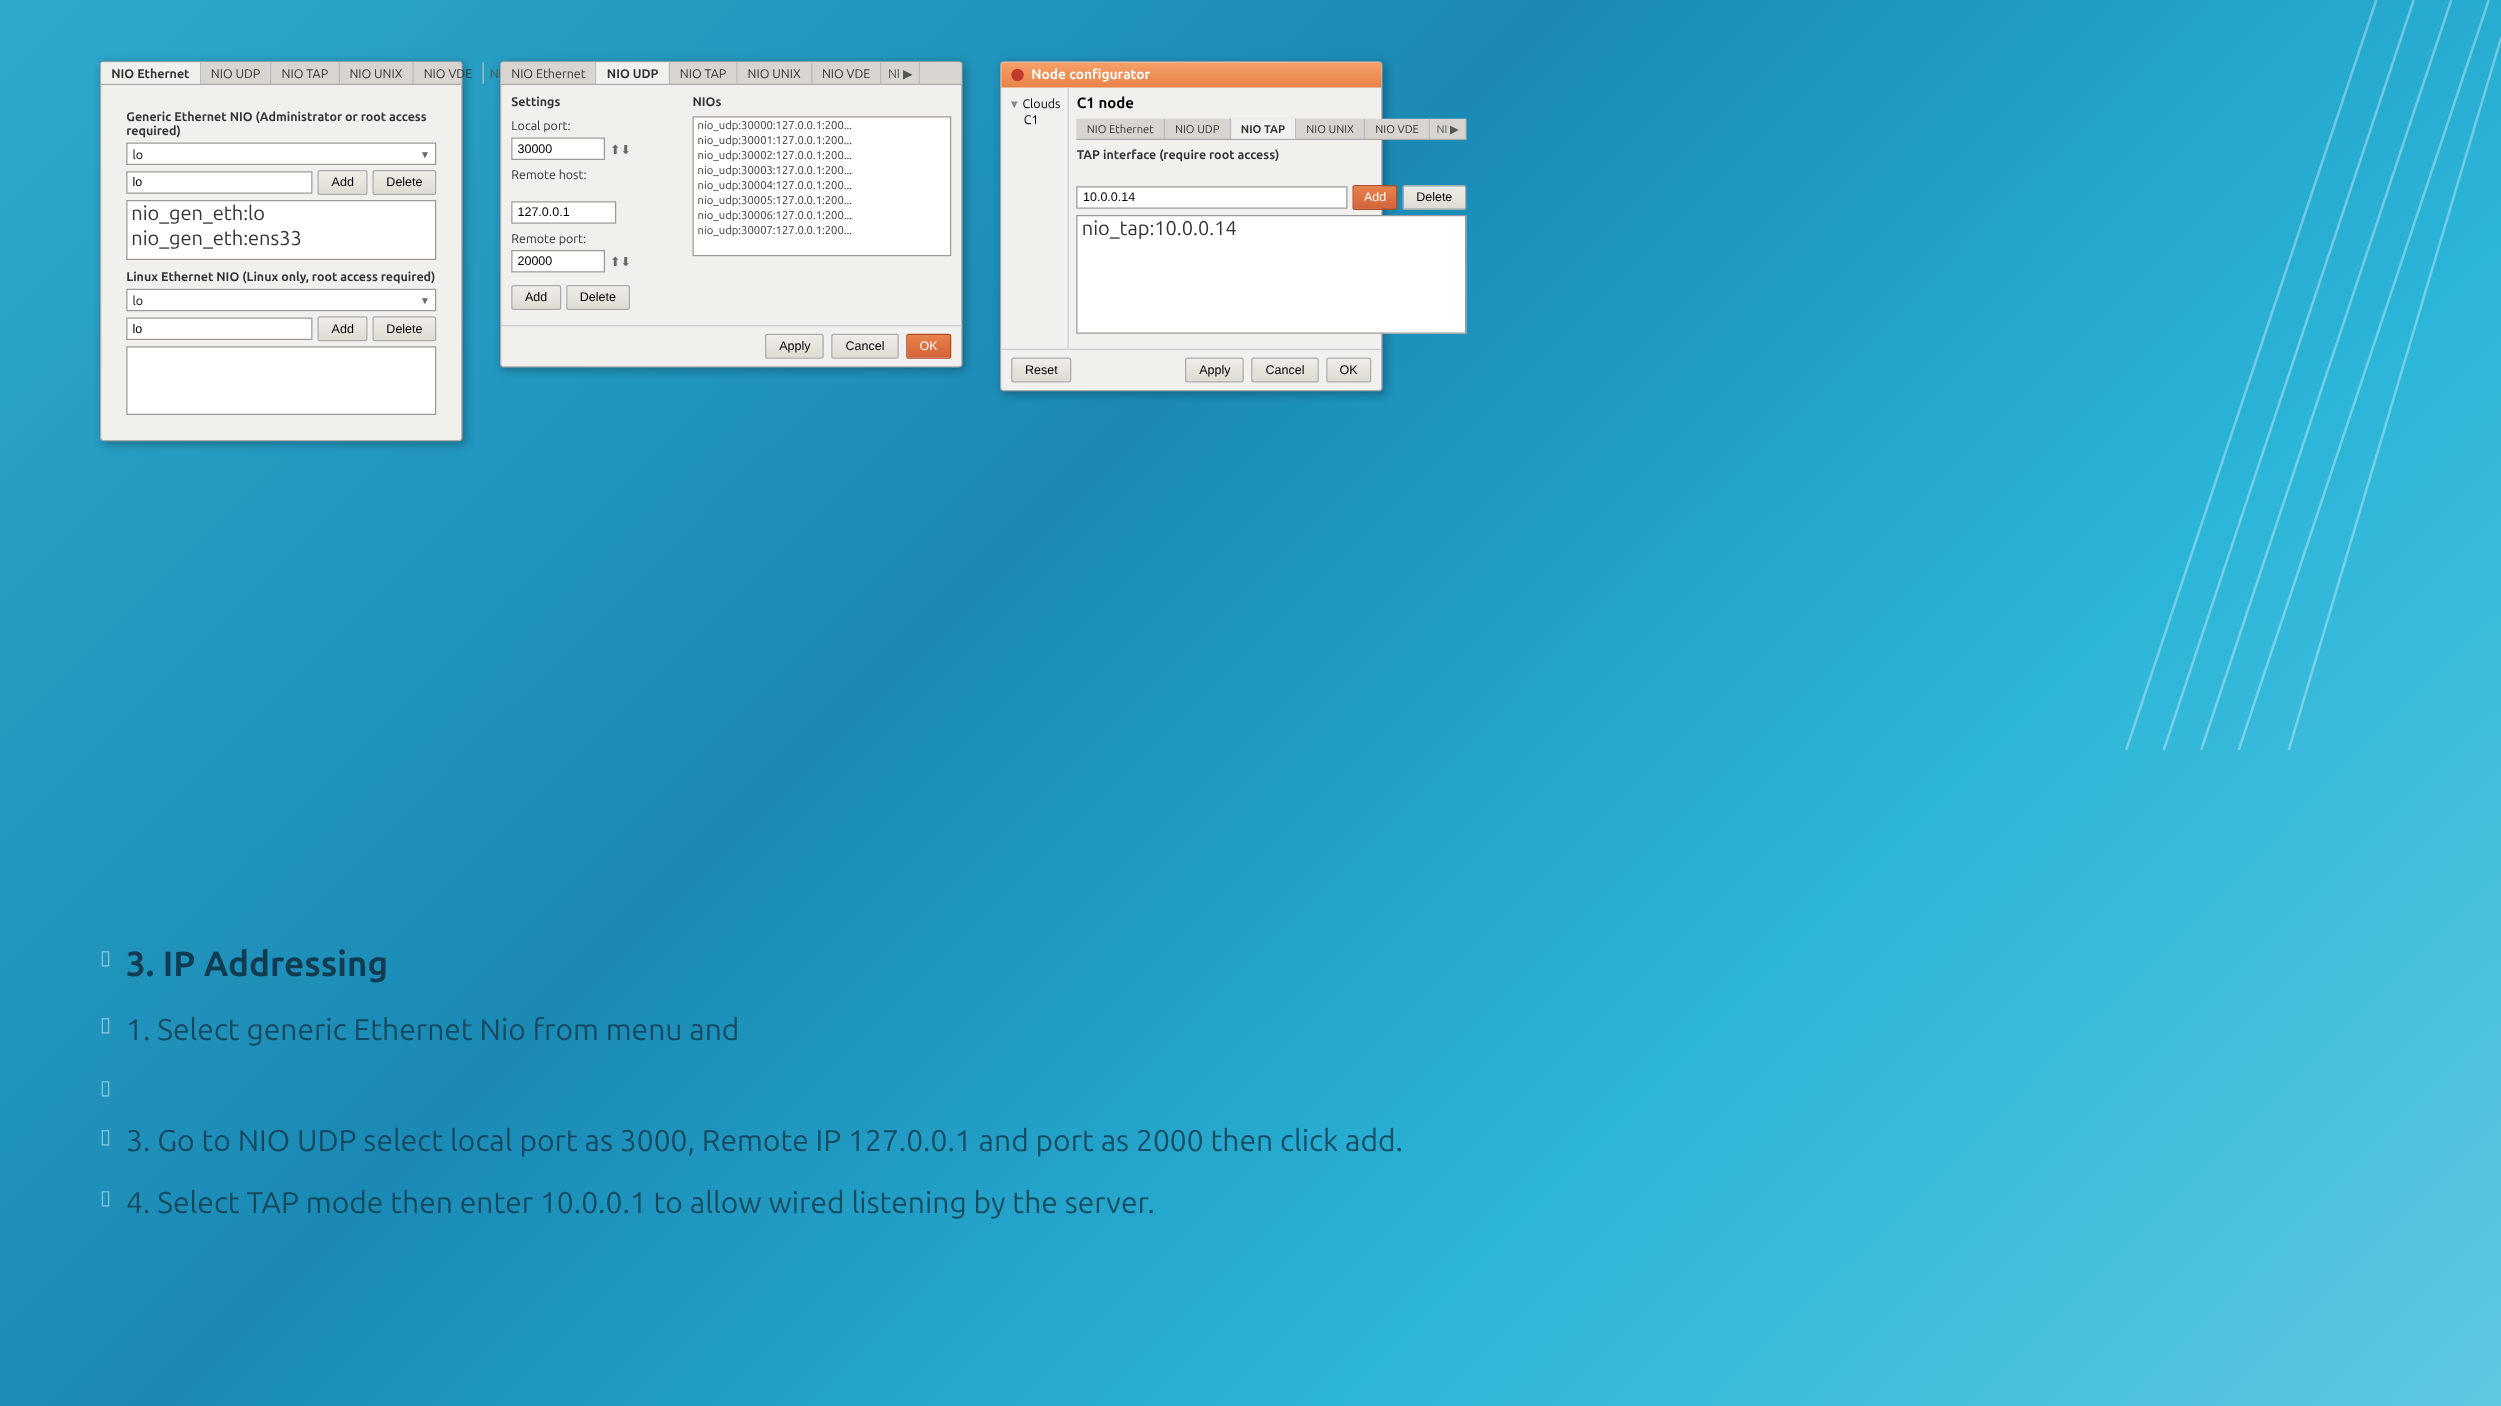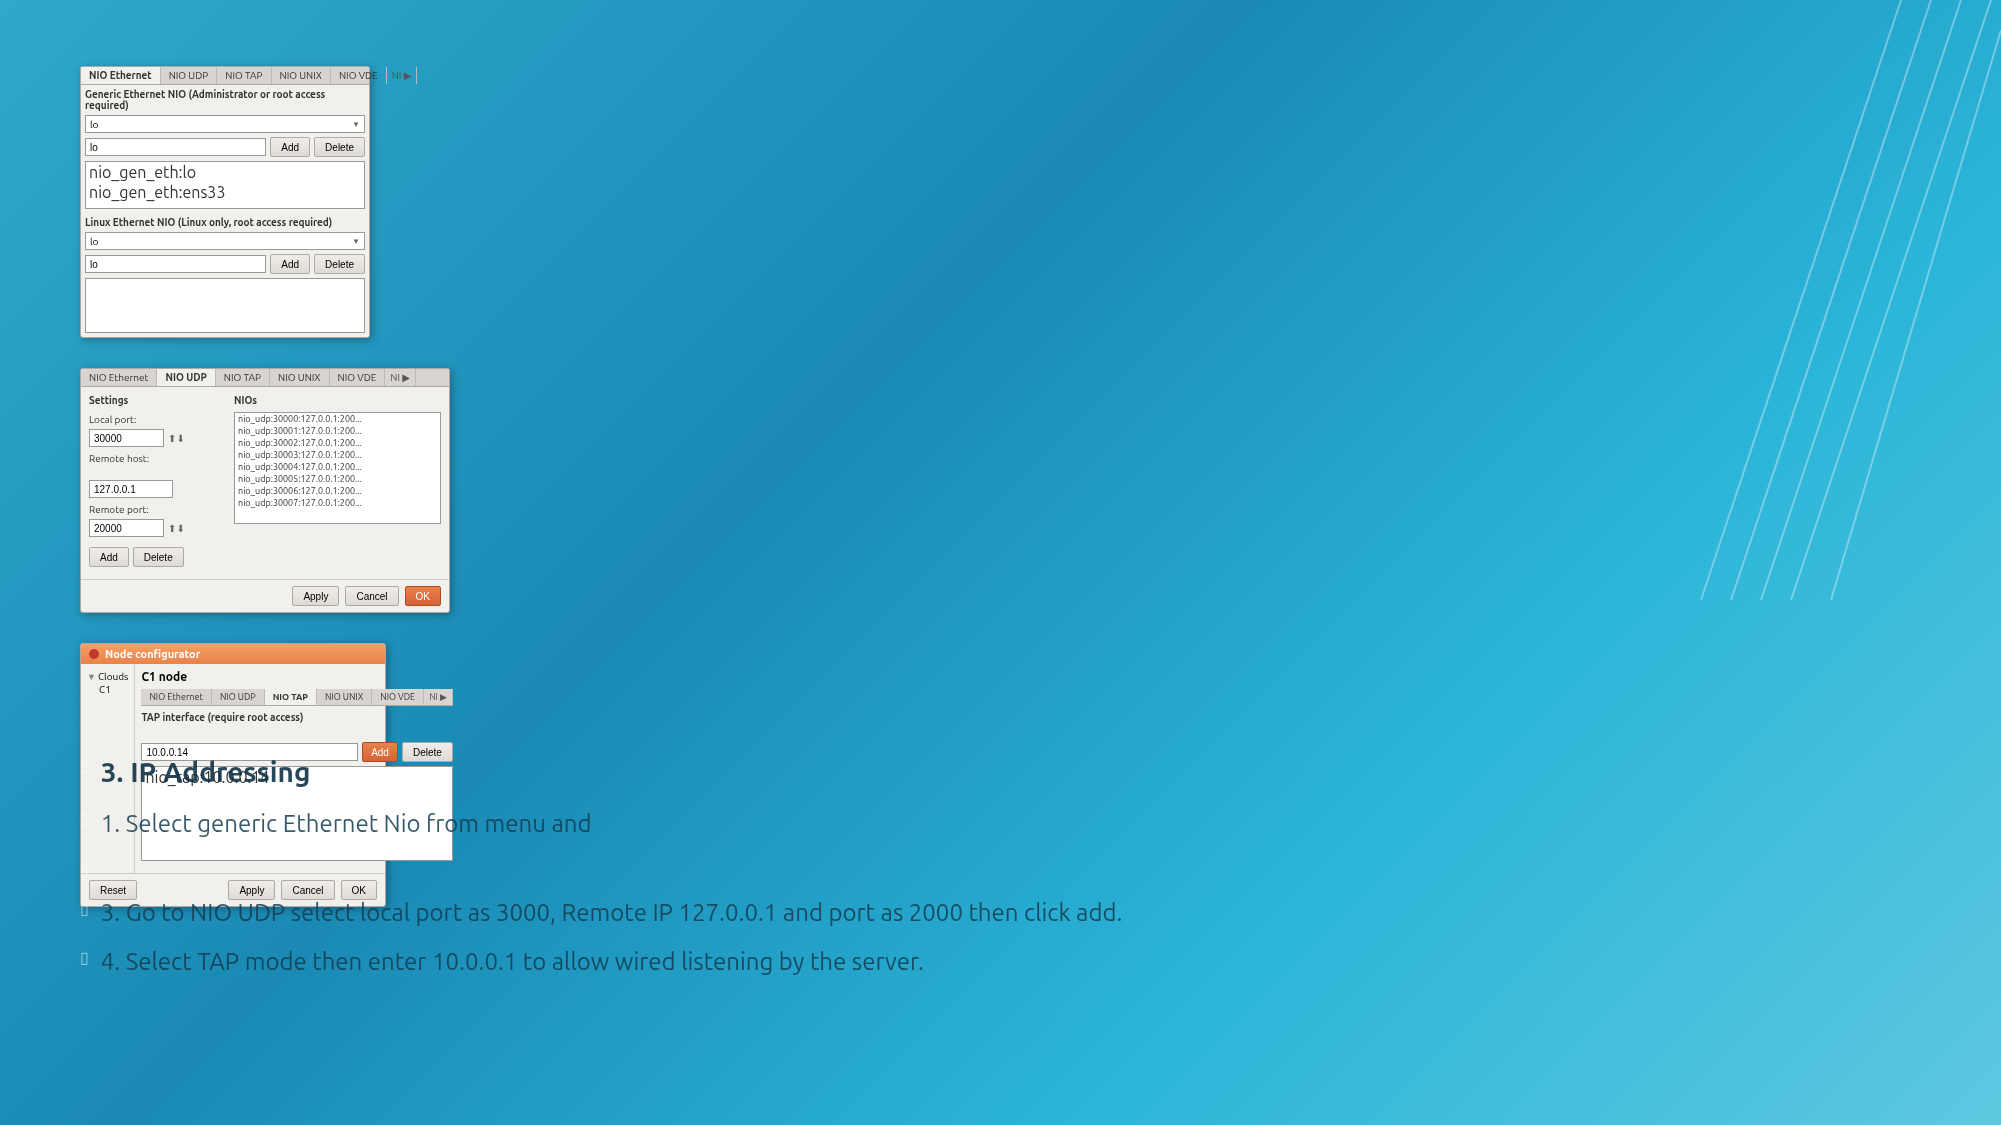--- a/index.html
+++ b/index.html
@@ -22,26 +22,25 @@
       pointer-events: none;
     }
     .diagonal-lines line {
       stroke: rgba(255,255,255,0.35);
       stroke-width: 2;
     }
 
     
     .screenshots-area {
       position: absolute;
-      top: 66px;
+      top: 49px;
       left: 80px;
       display: flex;
       gap: 30px;
       align-items: flex-start;
-      flex-direction: column;
     }
 
     
     .dialog {
       background: #f2f0ed;
       border: 1px solid #aaa;
       border-radius: 3px;
       font-size: 11px;
       font-family: 'Ubuntu', Arial, sans-serif;
       box-shadow: 2px 2px 8px rgba(0,0,0,0.3);
@@ -78,21 +77,21 @@
     }
     .tab.active {
       background: #f2f0ed;
       font-weight: bold;
     }
     .tab-arrow {
       padding: 3px 5px;
       color: #555;
     }
     .dialog-body {
-      padding: 4px;
+      padding: 20px;
     }
     .section-label {
       font-weight: bold;
       font-size: 10px;
       color: #333;
       margin-bottom: 4px;
     }
     .form-row {
       display: flex;
       align-items: center;

